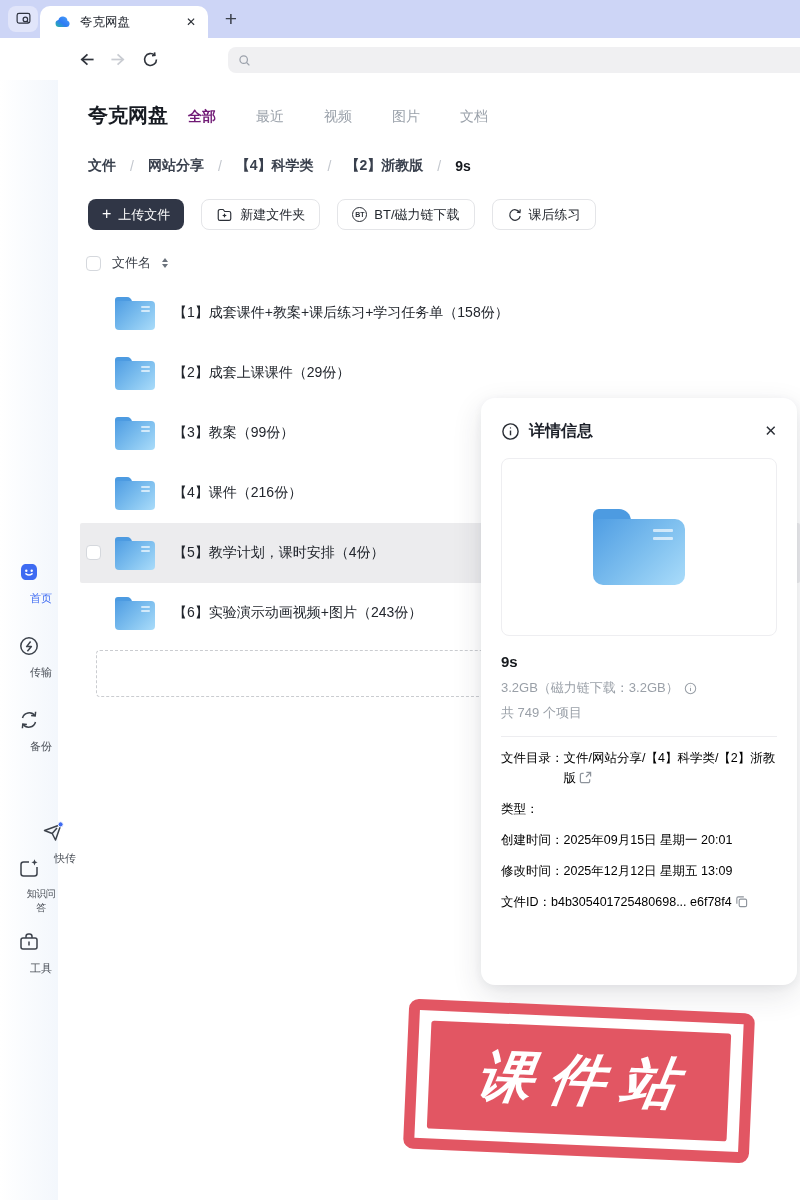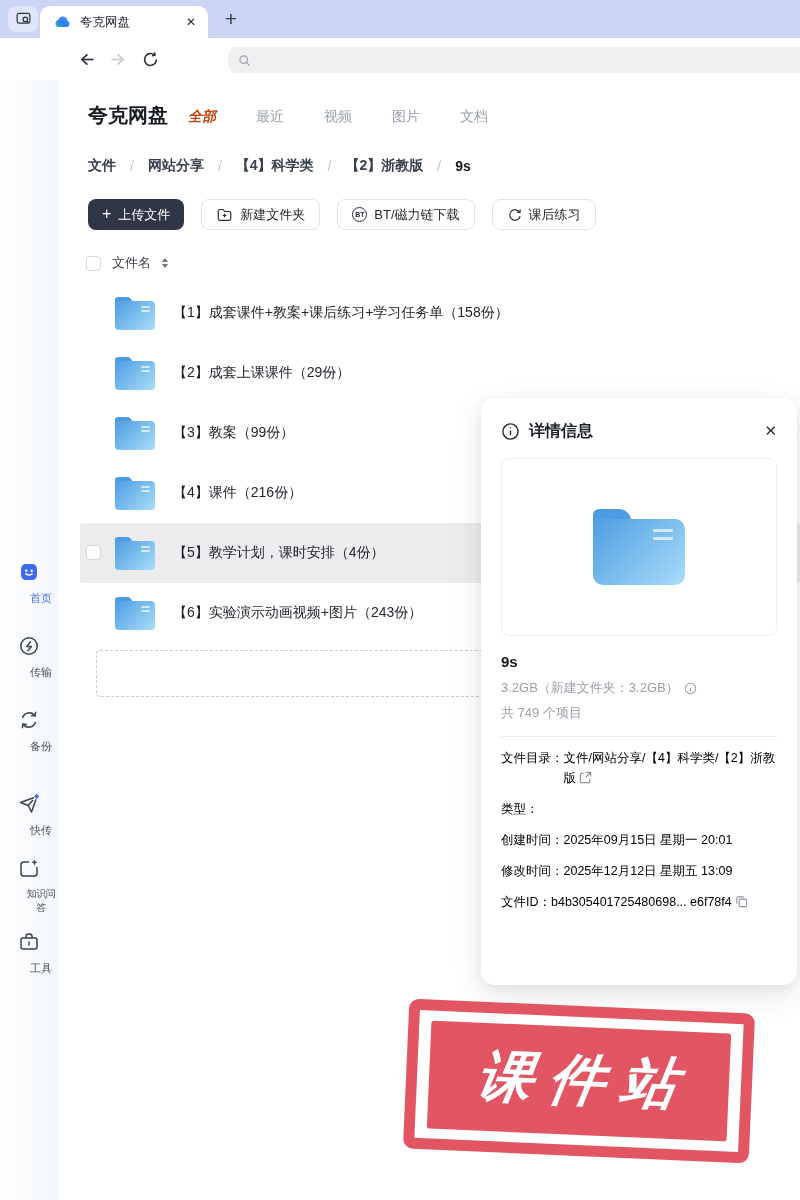--- a/index.html
+++ b/index.html
@@ -31,21 +31,21 @@
              background:linear-gradient(90deg,#ffffff 0%,#f3f7fc 100%); }
   .side-item { position:absolute; left:0; width:58px; text-align:center; cursor:default; }
   .side-item .lbl { display:block; margin-top:3px; font-size:11px; color:#4b5058;padding-left:24px; }
   .side-item.active .lbl { color:#3e6bf2; }
   .side-item .lbl.small { font-size:10px; letter-spacing:-0.5px; }
 
   
   .brand { position:absolute; left:88px; top:102px; font-size:20px; font-weight:bold; color:#171b22; }
   .filters { position:absolute; left:188px; top:108px; display:flex; gap:40px; font-size:14px; }
   .filter { color:#9aa1aa; }
-  .filter.active { color:#c2410c; font-weight:bold;font-style:italic; }
+  .filter.active { color:#701a75; font-weight:bold; }
 
   .breadcrumb { position:absolute; left:88px; top:157px; font-size:14px; font-weight:bold;
                 color:#39404d; display:flex; gap:14px; align-items:center; }
   .crumb-sep { color:#c3c7ce; font-weight:normal; }
   .crumb.current { color:#13161c; }
 
   
   .actions { position:absolute; left:88px; top:199px; display:flex; gap:17px; height:31px; }
   .btn { display:flex; align-items:center; gap:7px; padding:0 14px; border-radius:8px; font-size:13px; }
   .btn.primary { background:#303646; color:#fff; }
@@ -190,21 +190,21 @@
     </div>
     <div class="side-item" style="top:628px;">
       <svg width="24" height="24" viewBox="0 0 24 24" fill="none" stroke="#3c424b" stroke-width="1.5">
         <path d="M5.5 10 a7 7 0 0 1 12.4-2.3"></path>
           <polyline points="18.6,3.8 18.2,8 14.1,7.6"></polyline>
         <path d="M18.5 14 a7 7 0 0 1-12.4 2.3"></path>
           <polyline points="5.4,20.2 5.8,16 9.9,16.4"></polyline>
       </svg>
       <span class="lbl">备份</span>
     </div>
-    <div class="side-item" style="top:712px;">
+    <div class="side-item" style="top:740px;margin-left:24px;">
       <svg width="24" height="24" viewBox="0 0 24 24" fill="none" stroke="#3c424b" stroke-width="1.5">
         <path d="M3.5 10.5 L20 4.5 L14.5 20 L11.2 13.5 Z" stroke-linejoin="round"></path>
         <line x1="11.2" y1="13.5" x2="16" y2="8"></line>
         <circle cx="19.6" cy="4.4" r="2.6" fill="#3e6bf2" stroke="#fff" stroke-width="1"></circle>
       </svg>
       <span class="lbl">快传</span>
     </div>
     <div class="side-item" style="top:776px;">
       <svg width="24" height="24" viewBox="0 0 24 24" fill="none" stroke="#3c424b" stroke-width="1.5">
         <path d="M20 11 v6.5 a2.5 2.5 0 0 1-2.5 2.5 h-11 A2.5 2.5 0 0 1 4 17.5 v-9 A2.5 2.5 0 0 1 6.5 6 H12"></path>
@@ -351,21 +351,21 @@
     <div class="preview">
       <span class="folder big">
           <span class="ftab"></span>
           <span class="fbody"></span>
           <span class="l1"></span>
           <span class="l2"></span>
         </span>
     </div>
     <div class="p-name">9s</div>
     <div class="p-sub">
-      <span>3.2GB（新建文件夹：3.2GB）</span>
+      <span>3.2GB（磁力链下载：3.2GB）</span>
       <svg width="13" height="13" viewBox="0 0 20 20" fill="none" stroke="#9aa0a8" stroke-width="1.6">
         <circle cx="10" cy="10" r="8"></circle>
           <line x1="10" y1="9" x2="10" y2="14"></line>
           <circle cx="10" cy="6.2" r="0.7" fill="#9aa0a8" stroke="none"></circle>
       </svg>
     </div>
     <div class="p-sub" style="margin-top:7px;">共 749 个项目</div>
     <div class="p-divider"></div>
 
     <div class="meta-row">

